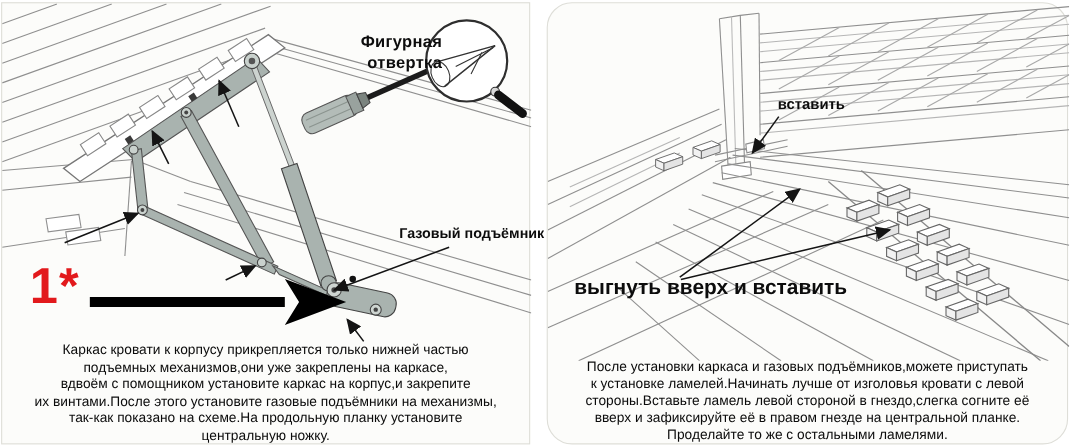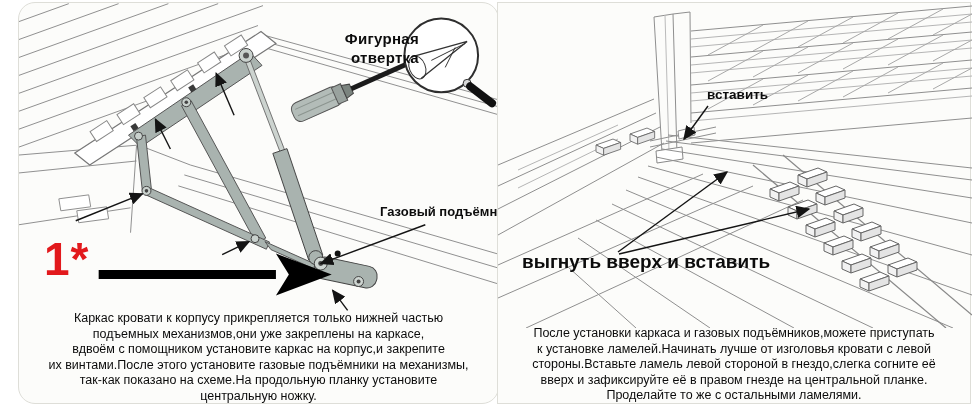--- a/index.html
+++ b/index.html
@@ -1,19 +1,19 @@
 <!DOCTYPE html>
 <html style="--accent-red: #e2191c; --metal: #a9b3af; --line-gray: #8f8f8f;"><head>
 <meta charset="utf-8">
 <style>
   html,body{margin:0;padding:0;background:#ffffff;font-family:"Liberation Sans",sans-serif;}
   .page{position:relative;width:976px;height:406px;background:#ffffff;overflow:hidden;}
   .panel{position:absolute;top:2px;height:402px;background:#fcfcfa;border:1px solid #deded8;box-sizing:border-box;}
-  .panel-left{left:18px;width:481px;border-radius:17px;}
-  .panel-right{left:497px;width:474px;}
+  .panel-left{left:1px;width:481px;}
+  .panel-right{left:497px;width:474px;border-radius:23px;}
   .panel svg{position:absolute;left:0;top:0;display:block;}
   .lbl{position:absolute;color:#0c0c0c;font-weight:bold;font-size:13px;line-height:15px;white-space:nowrap;}
   .tool-lbl{left:296px;top:26px;width:104px;font-size:15px;line-height:19px;letter-spacing:.3px;text-align:right;white-space:pre-line;}
   .gas-lbl{left:361px;top:201px;}
   .insert-lbl{left:209px;top:84px;font-size:13.5px;}
   .bend-lbl{left:24px;top:251px;font-size:19px;}
   .step-marker{position:absolute;left:25px;top:233px;font-size:46px;font-weight:bold;line-height:1;
                color:var(--accent-red,#e2191c);letter-spacing:1px;}
   .caption{position:absolute;left:3px;right:3px;text-align:center;font-weight:normal;font-size:12.5px;
            line-height:15.5px;color:#0b0b0b;white-space:pre-line;}

